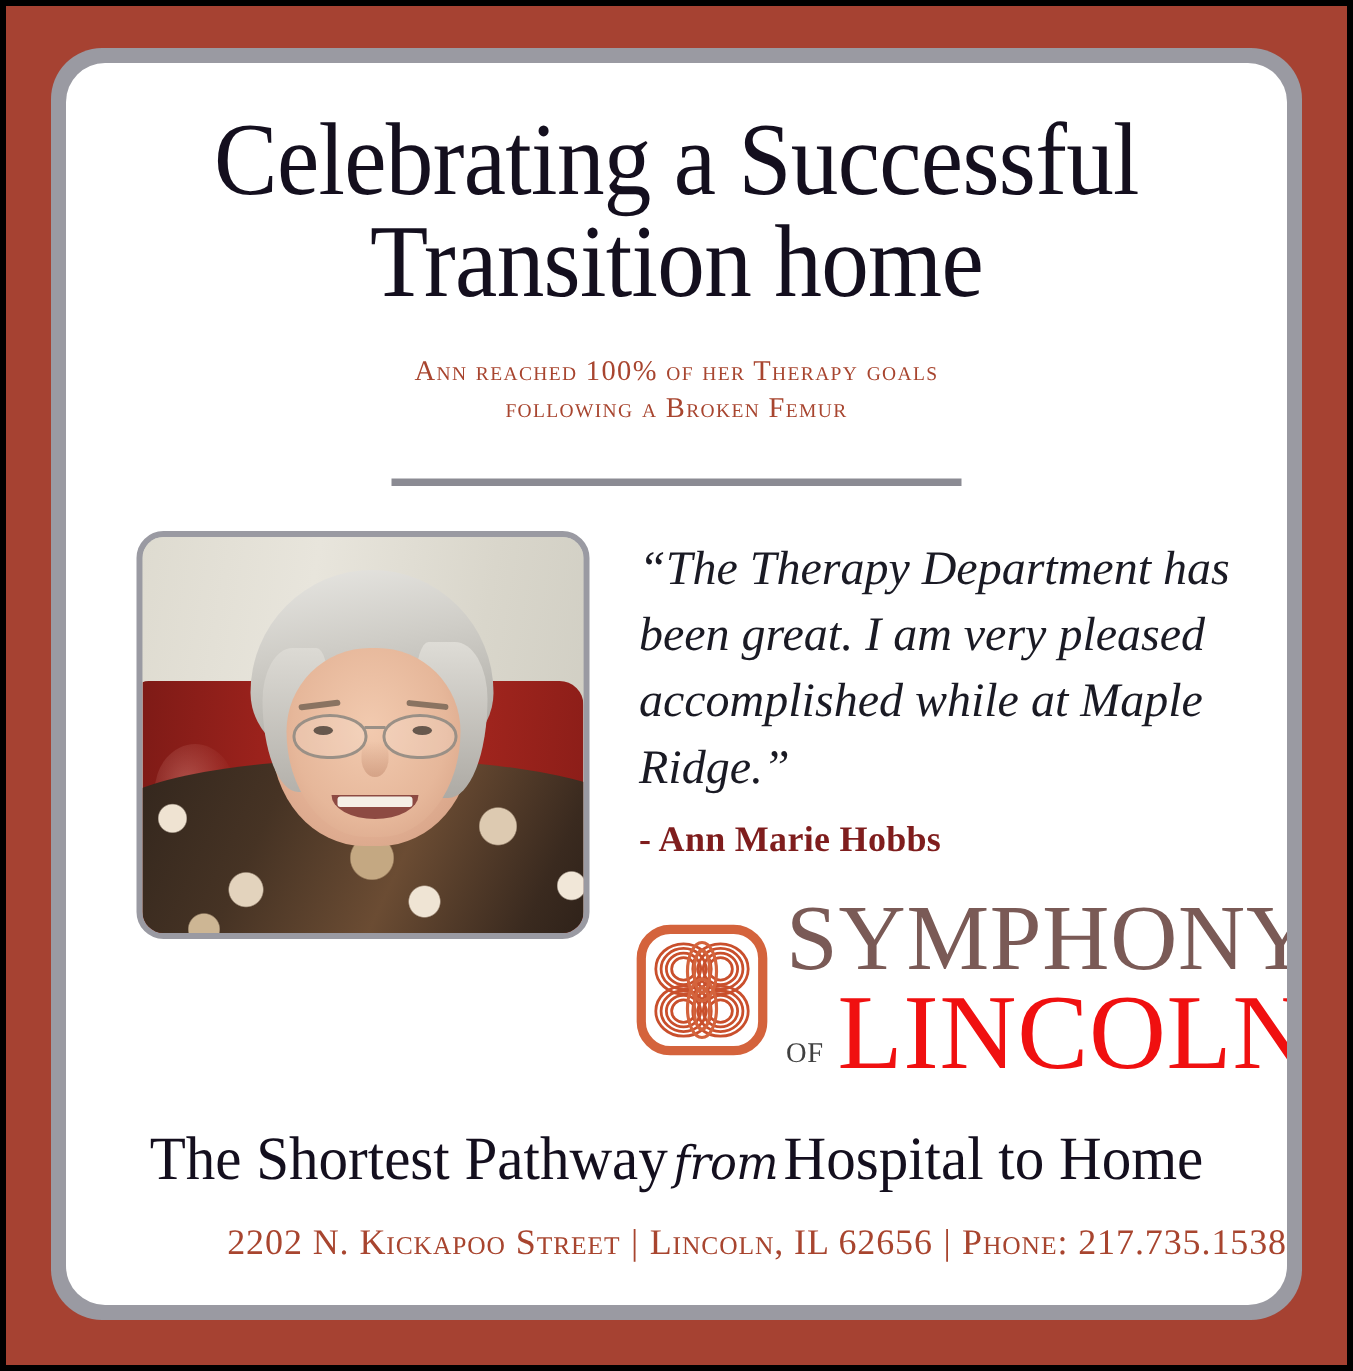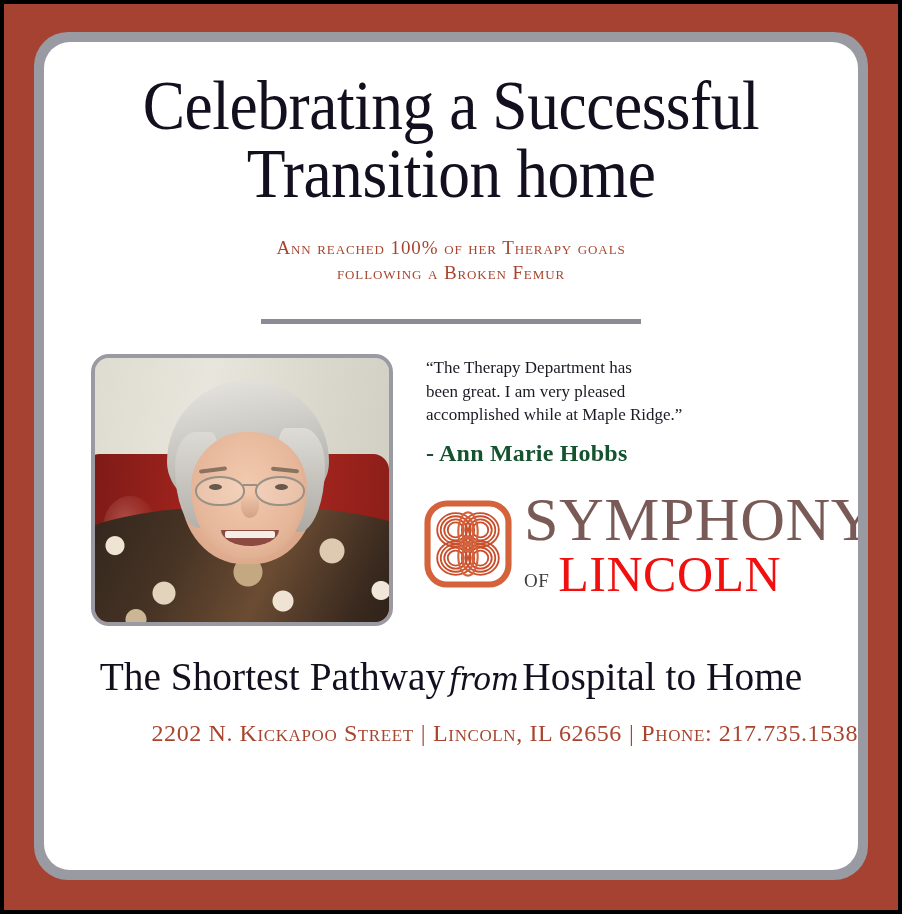--- a/index.html
+++ b/index.html
@@ -266,26 +266,27 @@
 
   
   .quote-col {
     flex: 1 1 auto;
     padding-left: 33px;
     padding-top: 2px;
   }
   .quote {
     color: #1A1A24;
     font-family: "Liberation Serif", serif;
-    font-size: 17px;
+    font-style: italic;
+    font-size: 32px;
     line-height: 1.38;
   }
   .quote span { display: block; }
   .attribution {
-    color: #14532d;
+    color: #7f1d1d;
     font-family: "Liberation Serif", serif;
     font-weight: bold;
     font-size: 24px;
     margin-top: 14px;
     letter-spacing: 0.2px;
   }
 
   
   .logo {
     display: flex;
@@ -320,21 +321,21 @@
     color: #404040;
     font-family: Liberation Serif, serif;
     font-size: 27px;
     font-variant: small-caps;
     letter-spacing: 0.5px;
     vertical-align: 4px;
   }
   .logo-lincoln {
     color: #F01010;
     font-family: "Liberation Serif", serif;
-    font-size: 50px;
+    font-size: 71px;
     letter-spacing: 0.5px;
     margin-left: 9px;
   }
 
   
   .tagline {
     text-align: center;
     color: #140F1E;
     font-family: "Liberation Serif", serif;
     font-size: 41px;

